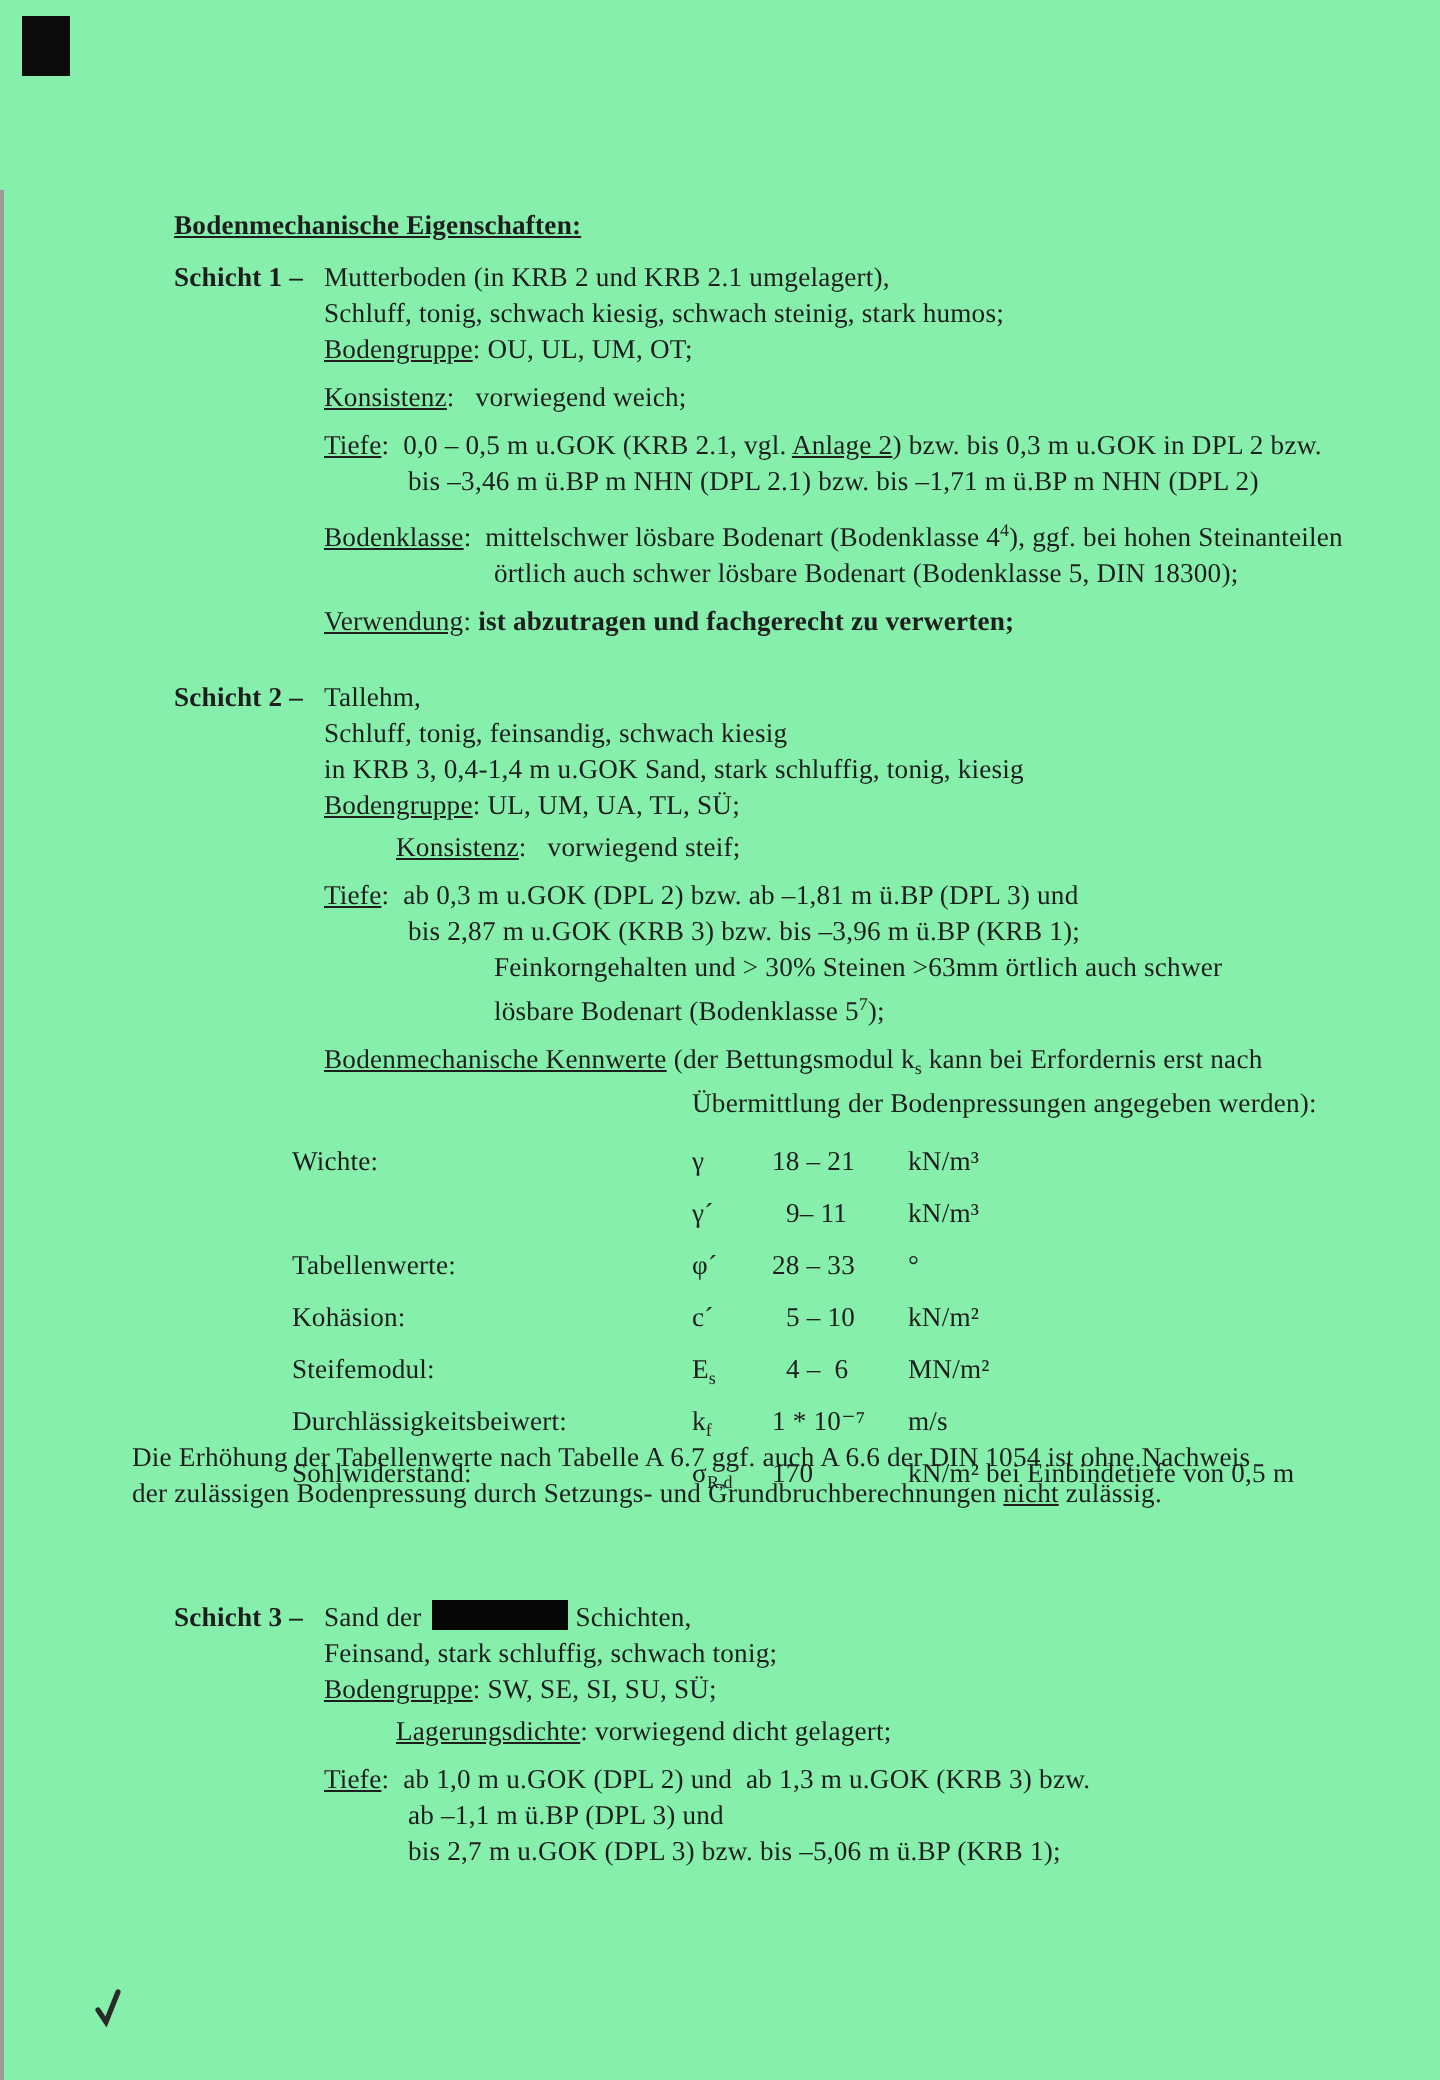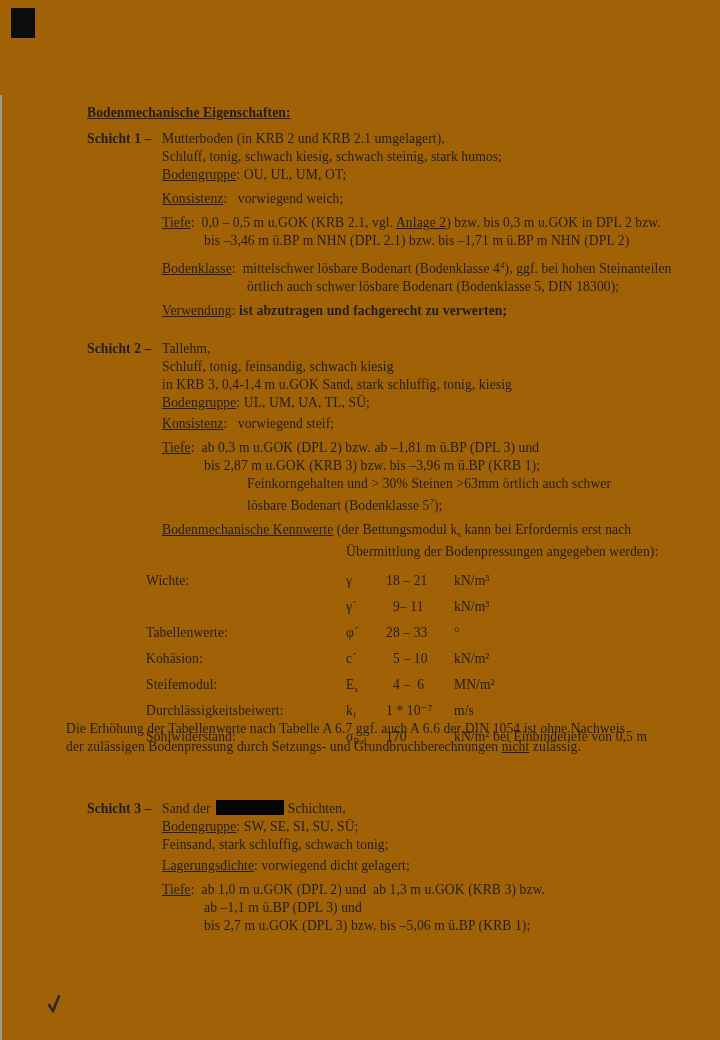--- a/index.html
+++ b/index.html
@@ -1,33 +1,33 @@
 <!DOCTYPE html>
 <html><head>
 <meta charset="utf-8">
 <style>
   html,body { margin:0; padding:0; background:#e8e8e8; }
   .page {
-    position:relative; width:720px; height:1040px; background:#a16207;
+    position:relative; width:720px; height:1040px; background:#86efac;
     overflow:hidden; font-family:"Liberation Serif","DejaVu Serif",serif;
     font-size:13.6px; line-height:18px; color:#1e1e1e; letter-spacing:0.1px;
   }
   .abs { position:absolute; }
   .line { white-space:pre-wrap; }
   .u { text-decoration:underline; }
   .b { font-weight:bold; }
   .sup { font-size:9px; vertical-align:5px; letter-spacing:0; }
   .sub { font-size:9px; vertical-align:-3px; letter-spacing:0; }
   .schicht-row { display:flex; }
   .schicht-label { width:75px; flex:none; font-weight:bold; }
   .schicht-title { font-weight:normal;text-align:center; }
   .ind36 { padding-left:42px; }
   .ind85 { padding-left:85px; }
   .ind184 { padding-left:184px; }
-  .mt3 { margin-top:3px; }
+  .mt3 { margin-top:3px;margin-left:36px; }
   .mt6 { margin-top:6px; }
   .redaction { display:inline-block; width:68px; height:15px; background:#060606; vertical-align:-2px; margin:0 4px 0 5px; }
   
   .krow { display:flex; line-height:22px; }
   .kl { width:200px; flex:none; }
   .ks { width:40px; flex:none; }
   .kv { width:56px; flex:none; white-space:pre; }
   .ku { margin-left:12px; white-space:pre; }
   
   .artifact-box { position:absolute; left:11px; top:8px; width:24px; height:30px; background:#0c0c0c; }
@@ -141,22 +141,22 @@
   </div>
 
   <div class="abs" style="left:87px; top:800px; width:625px;">
     <div class="schicht-row">
         <span class="schicht-label">Schicht 3 –</span>
         <span class="line"><span class="schicht-title">Sand der</span><span class="redaction"></span><span class="schicht-title">Schichten,</span></span>
       </div>
     <div class="schicht-row">
         <span class="schicht-label"></span>
       <div style="flex:1">
+        <div class="line">Feinsand, stark schluffig, schwach tonig;</div>
         <div class="line"><span class="u">Bodengruppe</span><span>: SW, SE, SI, SU, SÜ;</span></div>
-        <div class="line">Feinsand, stark schluffig, schwach tonig;</div>
         <div class="line mt3"><span class="u">Lagerungsdichte</span><span>: vorwiegend dicht gelagert;</span></div>
         <div class="line mt6"><span class="u">Tiefe</span><span>:  ab 1,0 m u.GOK (DPL 2) und  ab 1,3 m u.GOK (KRB 3) bzw.</span></div>
         <div class="line ind36">ab –1,1 m ü.BP (DPL 3) und</div>
         <div class="line ind36">bis 2,7 m u.GOK (DPL 3) bzw. bis –5,06 m ü.BP (KRB 1);</div>
       </div>
     </div>
   </div>
 
 </div>
 

